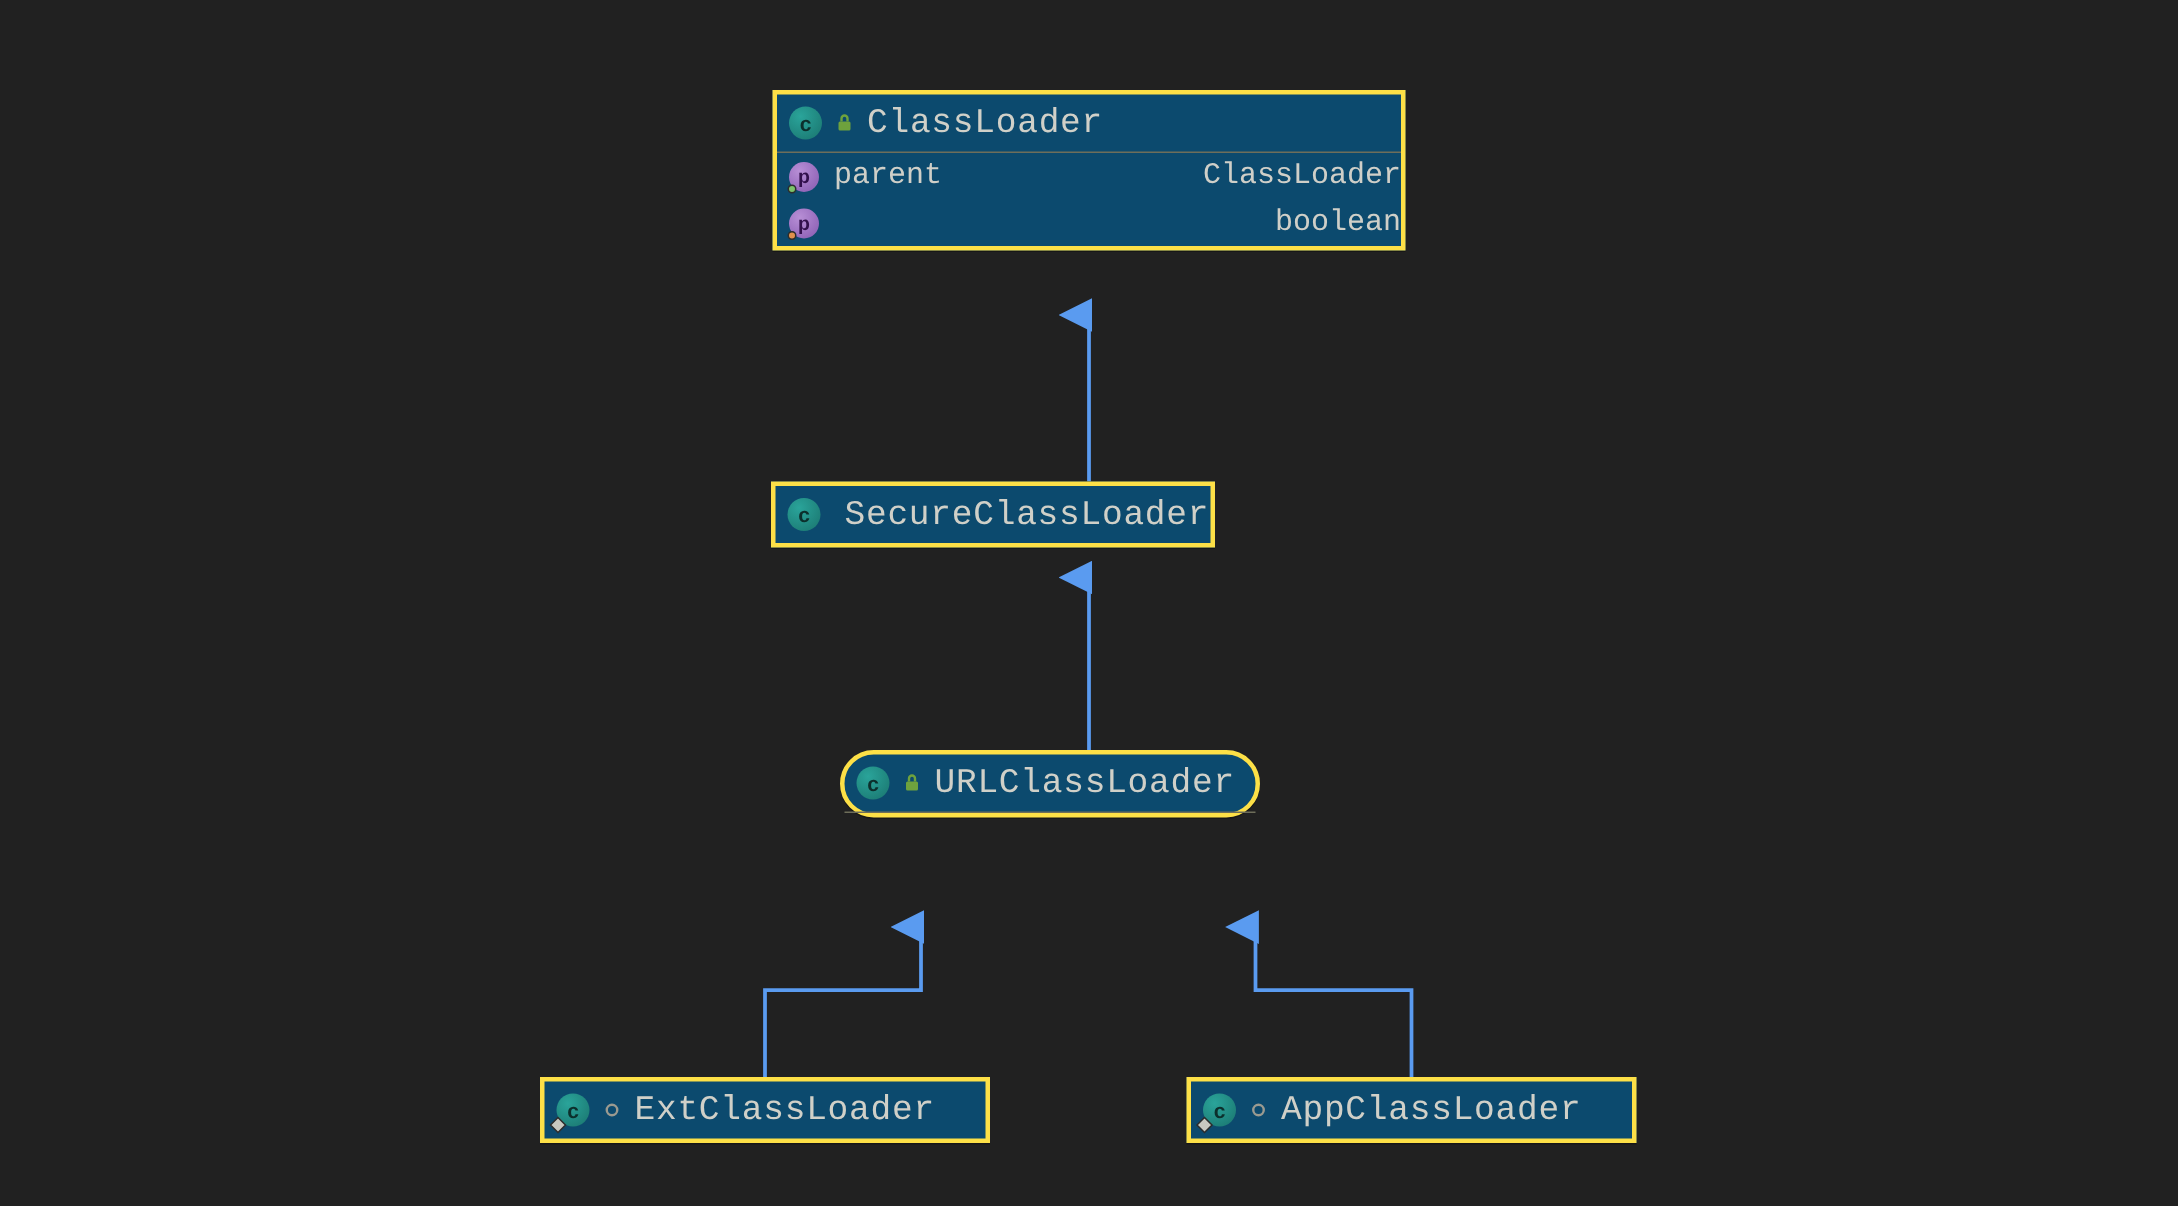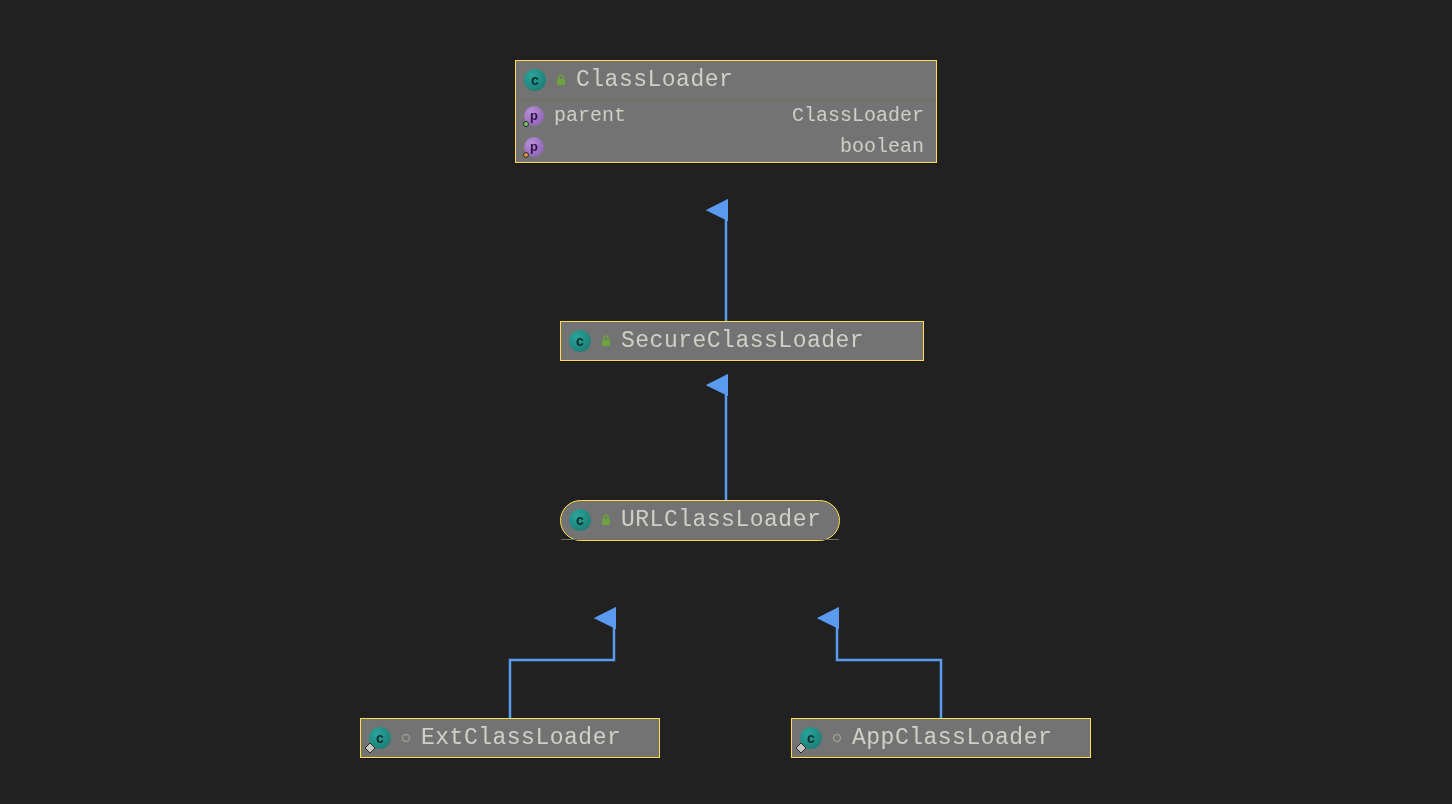--- a/index.html
+++ b/index.html
@@ -17,43 +17,43 @@
     height: 804px;
   }
   svg.arrows {
     position: absolute;
     top: 0; left: 0;
     width: 1452px; height: 804px;
     pointer-events: none;
   }
   .node {
     position: absolute;
-    background: #737373;
-    border: 1px solid #fde047;
+    background: #0c4a6e;
+    border: 3px solid #fde047;
     box-shadow: 0 1px 0 rgba(0,0,0,.3);
     text-align: right;
   }
   .node .header {
     display: flex;
     align-items: center;
     padding: 6px 10px 6px 8px;
     gap: 8px;
   }
   .node .title {
     font-size: 23px;
     letter-spacing: .5px;
     color: #d0d0c8;
   }
   .divider {
     border-top: 1px solid #6e6e5a;
   }
   .field {
     display: flex;
     align-items: center;
-    padding: 4px 12px 4px 8px;
+    padding: 4px 0 4px 8px;
     font-size: 20px;
     gap: 10px;
   }
   .field .fname { color: #cfcfc8; }
   .field .ftype { margin-left: auto; color: #cfcfc8; }
   .icon {
     position: relative;
     display: inline-flex;
     align-items: center;
     justify-content: center;
@@ -152,21 +152,21 @@
     </div>
     <div class="field">
       <span class="iconwrap">
         <span class="icon prop-icon"></span>
         <span class="dot-orange"></span>
       </span>
       <span class="ftype">boolean</span>
     </div>
   </div>
 
-  <div class="node" style="left:560px; top:321px; width:364px;">
+  <div class="node" style="left:514px; top:321px; width:296px;">
     <div class="header">
       <span class="iconwrap">
         <span class="icon class-icon"></span>
       </span>
       <svg class="vis" viewBox="0 0 14 14">
           <rect x="3" y="6" width="8" height="6" rx="1" fill="#6ea23d"></rect>
           <path d="M5 6 V4 a2 2 0 0 1 4 0 V6" fill="none" stroke="#6ea23d" stroke-width="1.6"></path>
         </svg>
       <span class="title">SecureClassLoader</span>
     </div>

